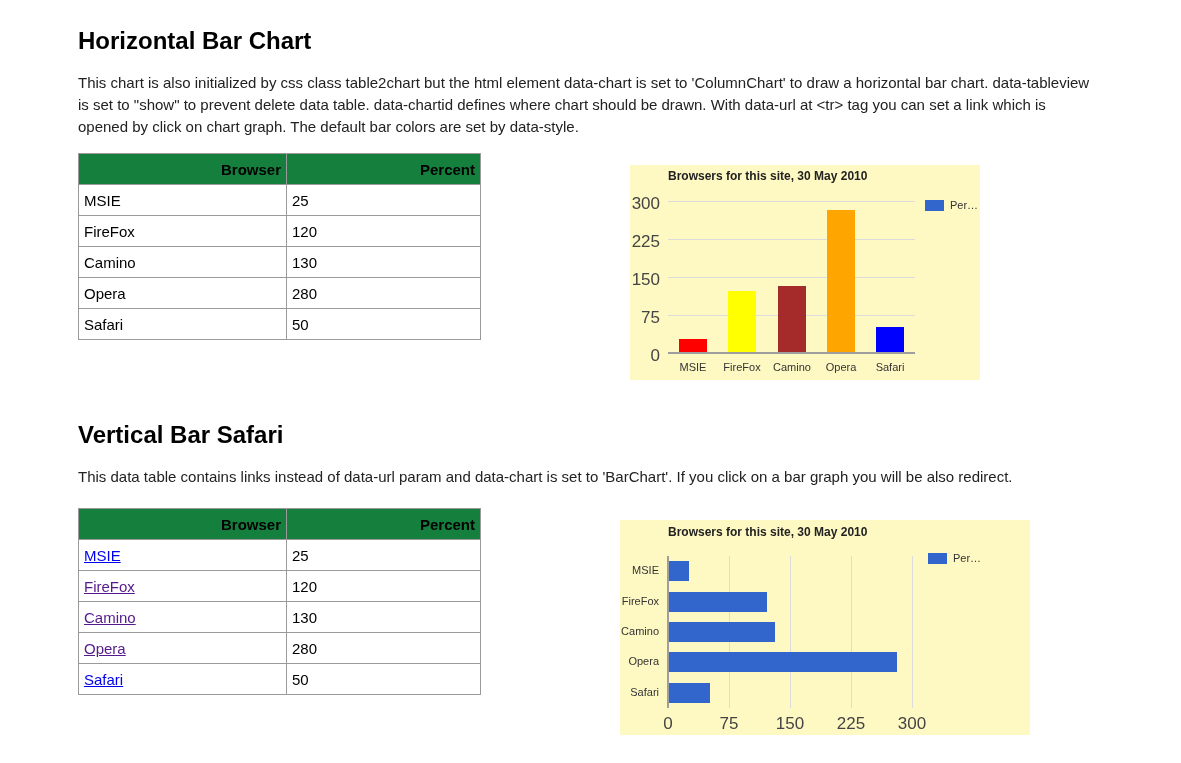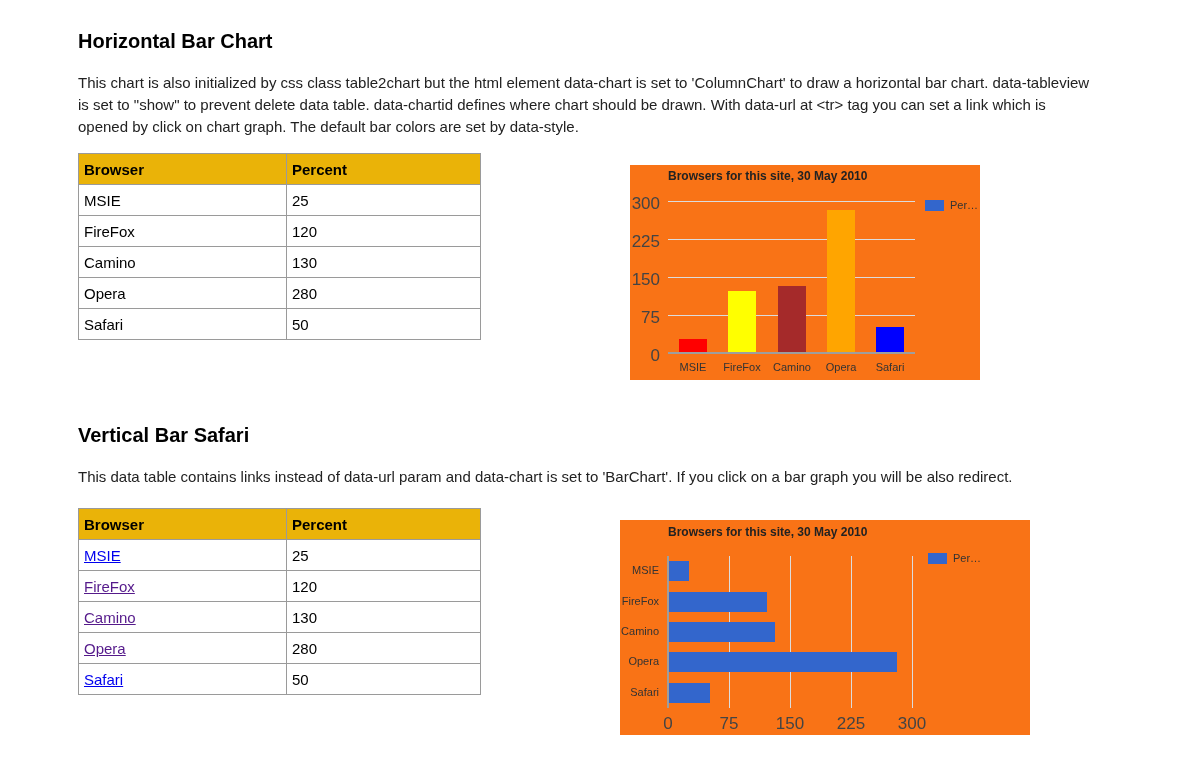--- a/index.html
+++ b/index.html
@@ -1,45 +1,45 @@
 <!DOCTYPE html>
 <html><head>
 <meta charset="utf-8">
 <style>
   html,body{margin:0;padding:0;background:#fff;}
   body{
     width:1181px;height:763px;position:relative;overflow:hidden;
     font-family:"Liberation Sans", sans-serif;color:#222;
   }
   .abs{position:absolute;}
-  h1{font-size:20px;font-weight:bold;color:#000;margin:0;line-height:28px;}
+  h1{font-size:24px;font-weight:bold;color:#000;margin:0;line-height:28px;}
   p{margin:0;font-size:15px;line-height:22px;color:#222;}
   table.data{
     border-collapse:collapse;
     font-size:15px;color:#000;
     table-layout:fixed;
   }
   table.data th, table.data td{
     border:1px solid #9a9a9a;
     padding:6px 5px;
     height:18px;
     overflow:hidden;
     white-space:nowrap;
   }
   table.data th{
-    background:#eab308;
+    background:#15803d;
     font-weight:bold;
-    text-align:left;
+    text-align:right;
   }
   table.data td{text-align:left;}
   table.data col.c1{width:208px;}
   table.data col.c2{width:194px;}
   table.data a{color:#0000EE;text-decoration:underline;}
   table.data a.visited{color:#551A8B;}
-  .chart{position:absolute;background:#f97316;}
+  .chart{position:absolute;background:#fef9c3;}
   .chart .cel{position:absolute;}
   .chart .title{
     font-size:12px;font-weight:bold;color:#222;white-space:nowrap;
   }
   .chart .tick{font-size:17px;color:#444;}
   .chart .cat{font-size:11px;color:#333;}
   .chart .legend-swatch{width:19px;height:11px;}
   .chart .legend-label{font-size:11px;color:#333;white-space:nowrap;}
   .chart .gridline{background:#dcdcdc;z-index:1;}
   .chart .axisline{background:#9e9e9e;z-index:3;}

